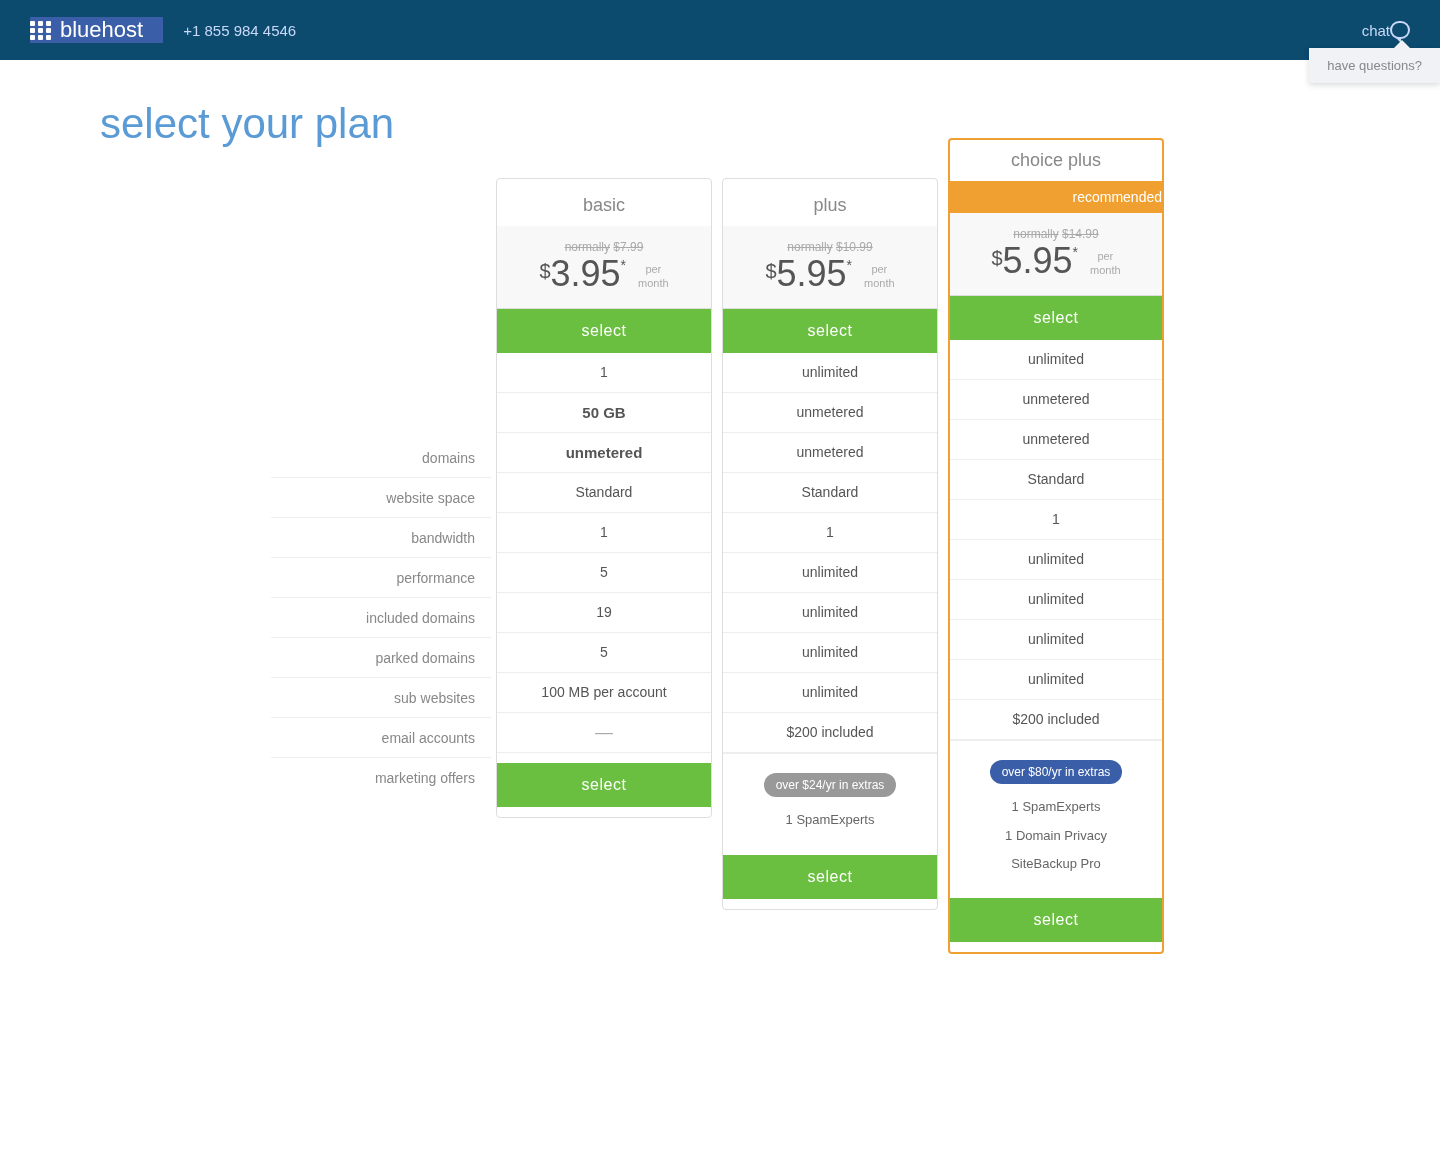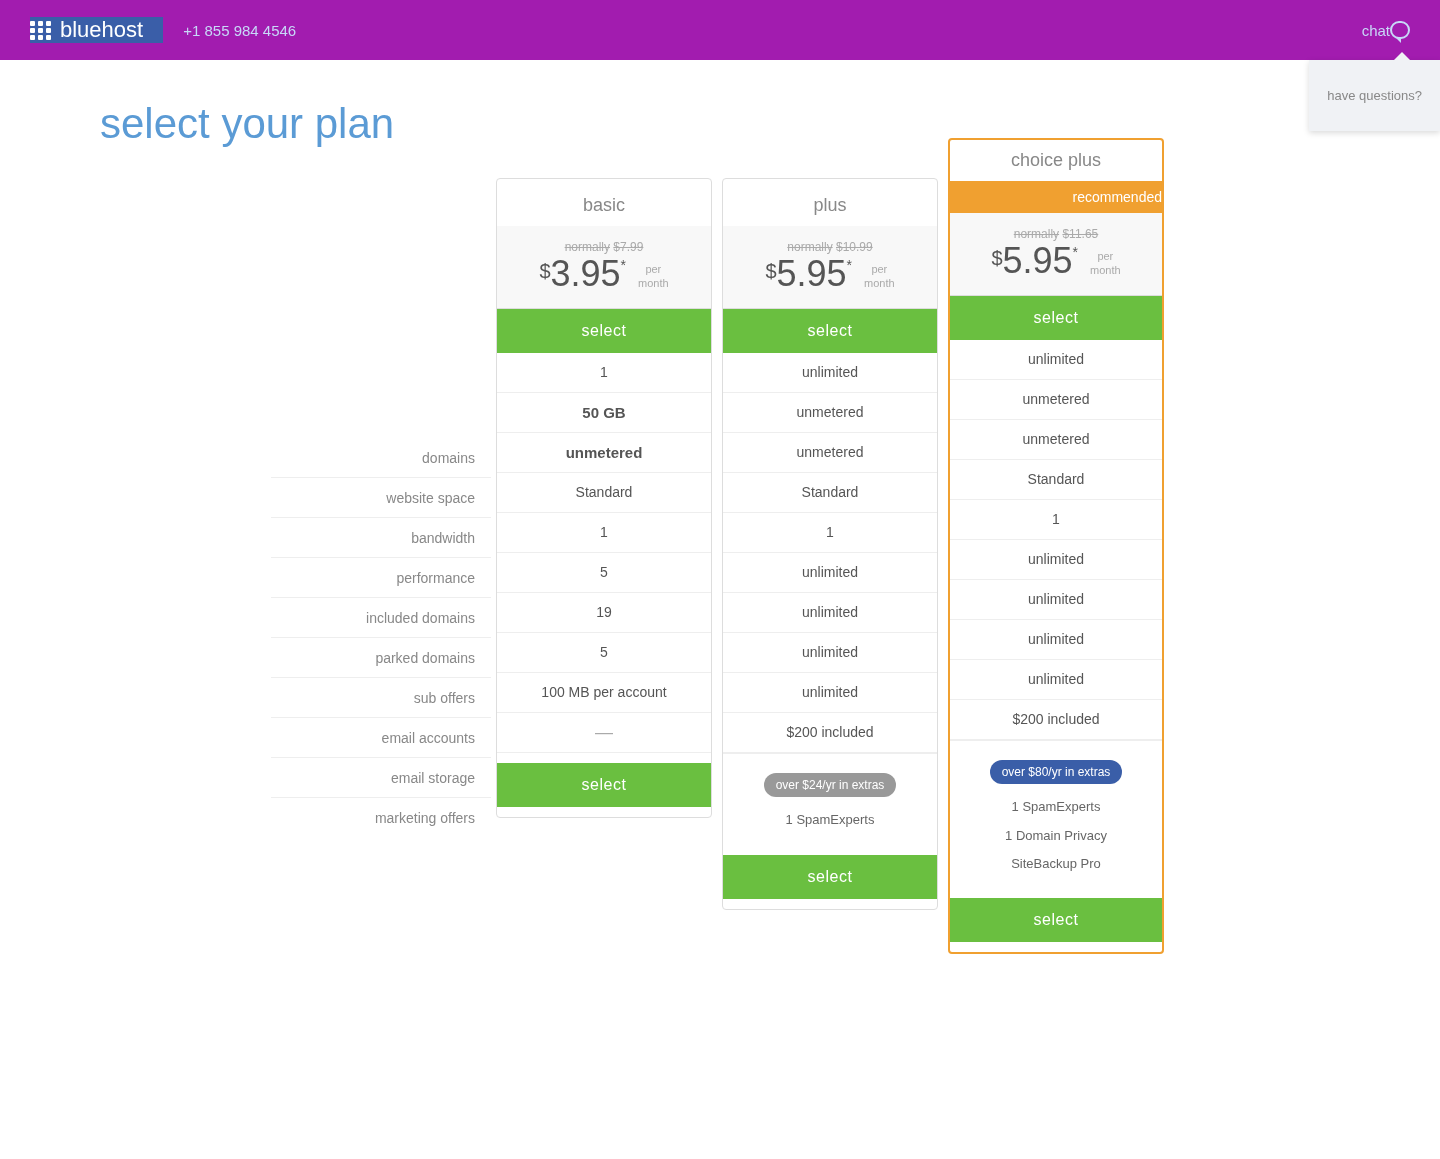--- a/index.html
+++ b/index.html
@@ -1,20 +1,20 @@
 <!DOCTYPE html>
 <html><head>
   <meta charset="utf-8">
   <style>
     * { box-sizing: border-box; margin: 0; padding: 0; }
     body { font-family: 'Helvetica Neue', Arial, sans-serif; background: #fff; color: #555; }
 
     
     .header {
-      background: #a21caf;
+      background: #0c4a6e;
       display: flex;
       align-items: center;
       padding: 0 30px;
       height: 60px;
       position: relative;
     }
     .header-logo {
       display: flex;
       align-items: center;
       gap: 8px;
@@ -63,25 +63,25 @@
       position: absolute;
       bottom: -6px;
       left: 4px;
       border-left: 5px solid transparent;
       border-top: 5px solid #c8d8f8;
     }
 
     
     .have-questions {
       position: absolute;
-      top: 60px;
+      top: 48px;
       right: 0;
       background: #f0f2f5;
       color: #888;
-      padding: 28px 18px;
+      padding: 10px 18px;
       font-size: 13px;
       box-shadow: 0 2px 6px rgba(0,0,0,0.15);
       z-index: 10;
     }
     .have-questions::before {
       content: '';
       position: absolute;
       top: -8px;
       right: 30px;
       border-left: 8px solid transparent;
@@ -305,27 +305,24 @@
     <div class="label-row">
         <span>performance</span>
       </div>
     <div class="label-row">
         <span>included domains</span>
       </div>
     <div class="label-row">
         <span>parked domains</span>
       </div>
     <div class="label-row">
-        <span>sub offers</span>
+        <span>sub websites</span>
       </div>
     <div class="label-row">
         <span>email accounts</span>
-      </div>
-    <div class="label-row">
-        <span>email storage</span>
       </div>
     <div class="label-row">
         <span>marketing offers</span>
       </div>
   </div>
 
   <div class="plan-col">
     <div class="plan-name-area">
       <span>basic</span>
     </div>
@@ -431,21 +428,21 @@
 
   <div class="plan-col choice-plus" style="border: 2px solid #f0a030;">
     <div class="plan-name-area choice-plus-name">
       <span>choice plus</span>
     </div>
     <div class="recommended-badge">
       <span>recommended</span>
     </div>
     <div class="price-area">
       <div class="price-normally">
-        <span>normally</span> <span>$11.65</span>
+        <span>normally</span> <span>$14.99</span>
       </div>
       <div class="price-main">
         <span class="dollar">$</span><span>5.95</span><span class="asterisk">*</span>
         <span class="price-per">per<br>month</span>
       </div>
     </div>
     <button class="select-btn">select</button>
     <div class="feature-row">
         <span>unlimited</span>
       </div>

